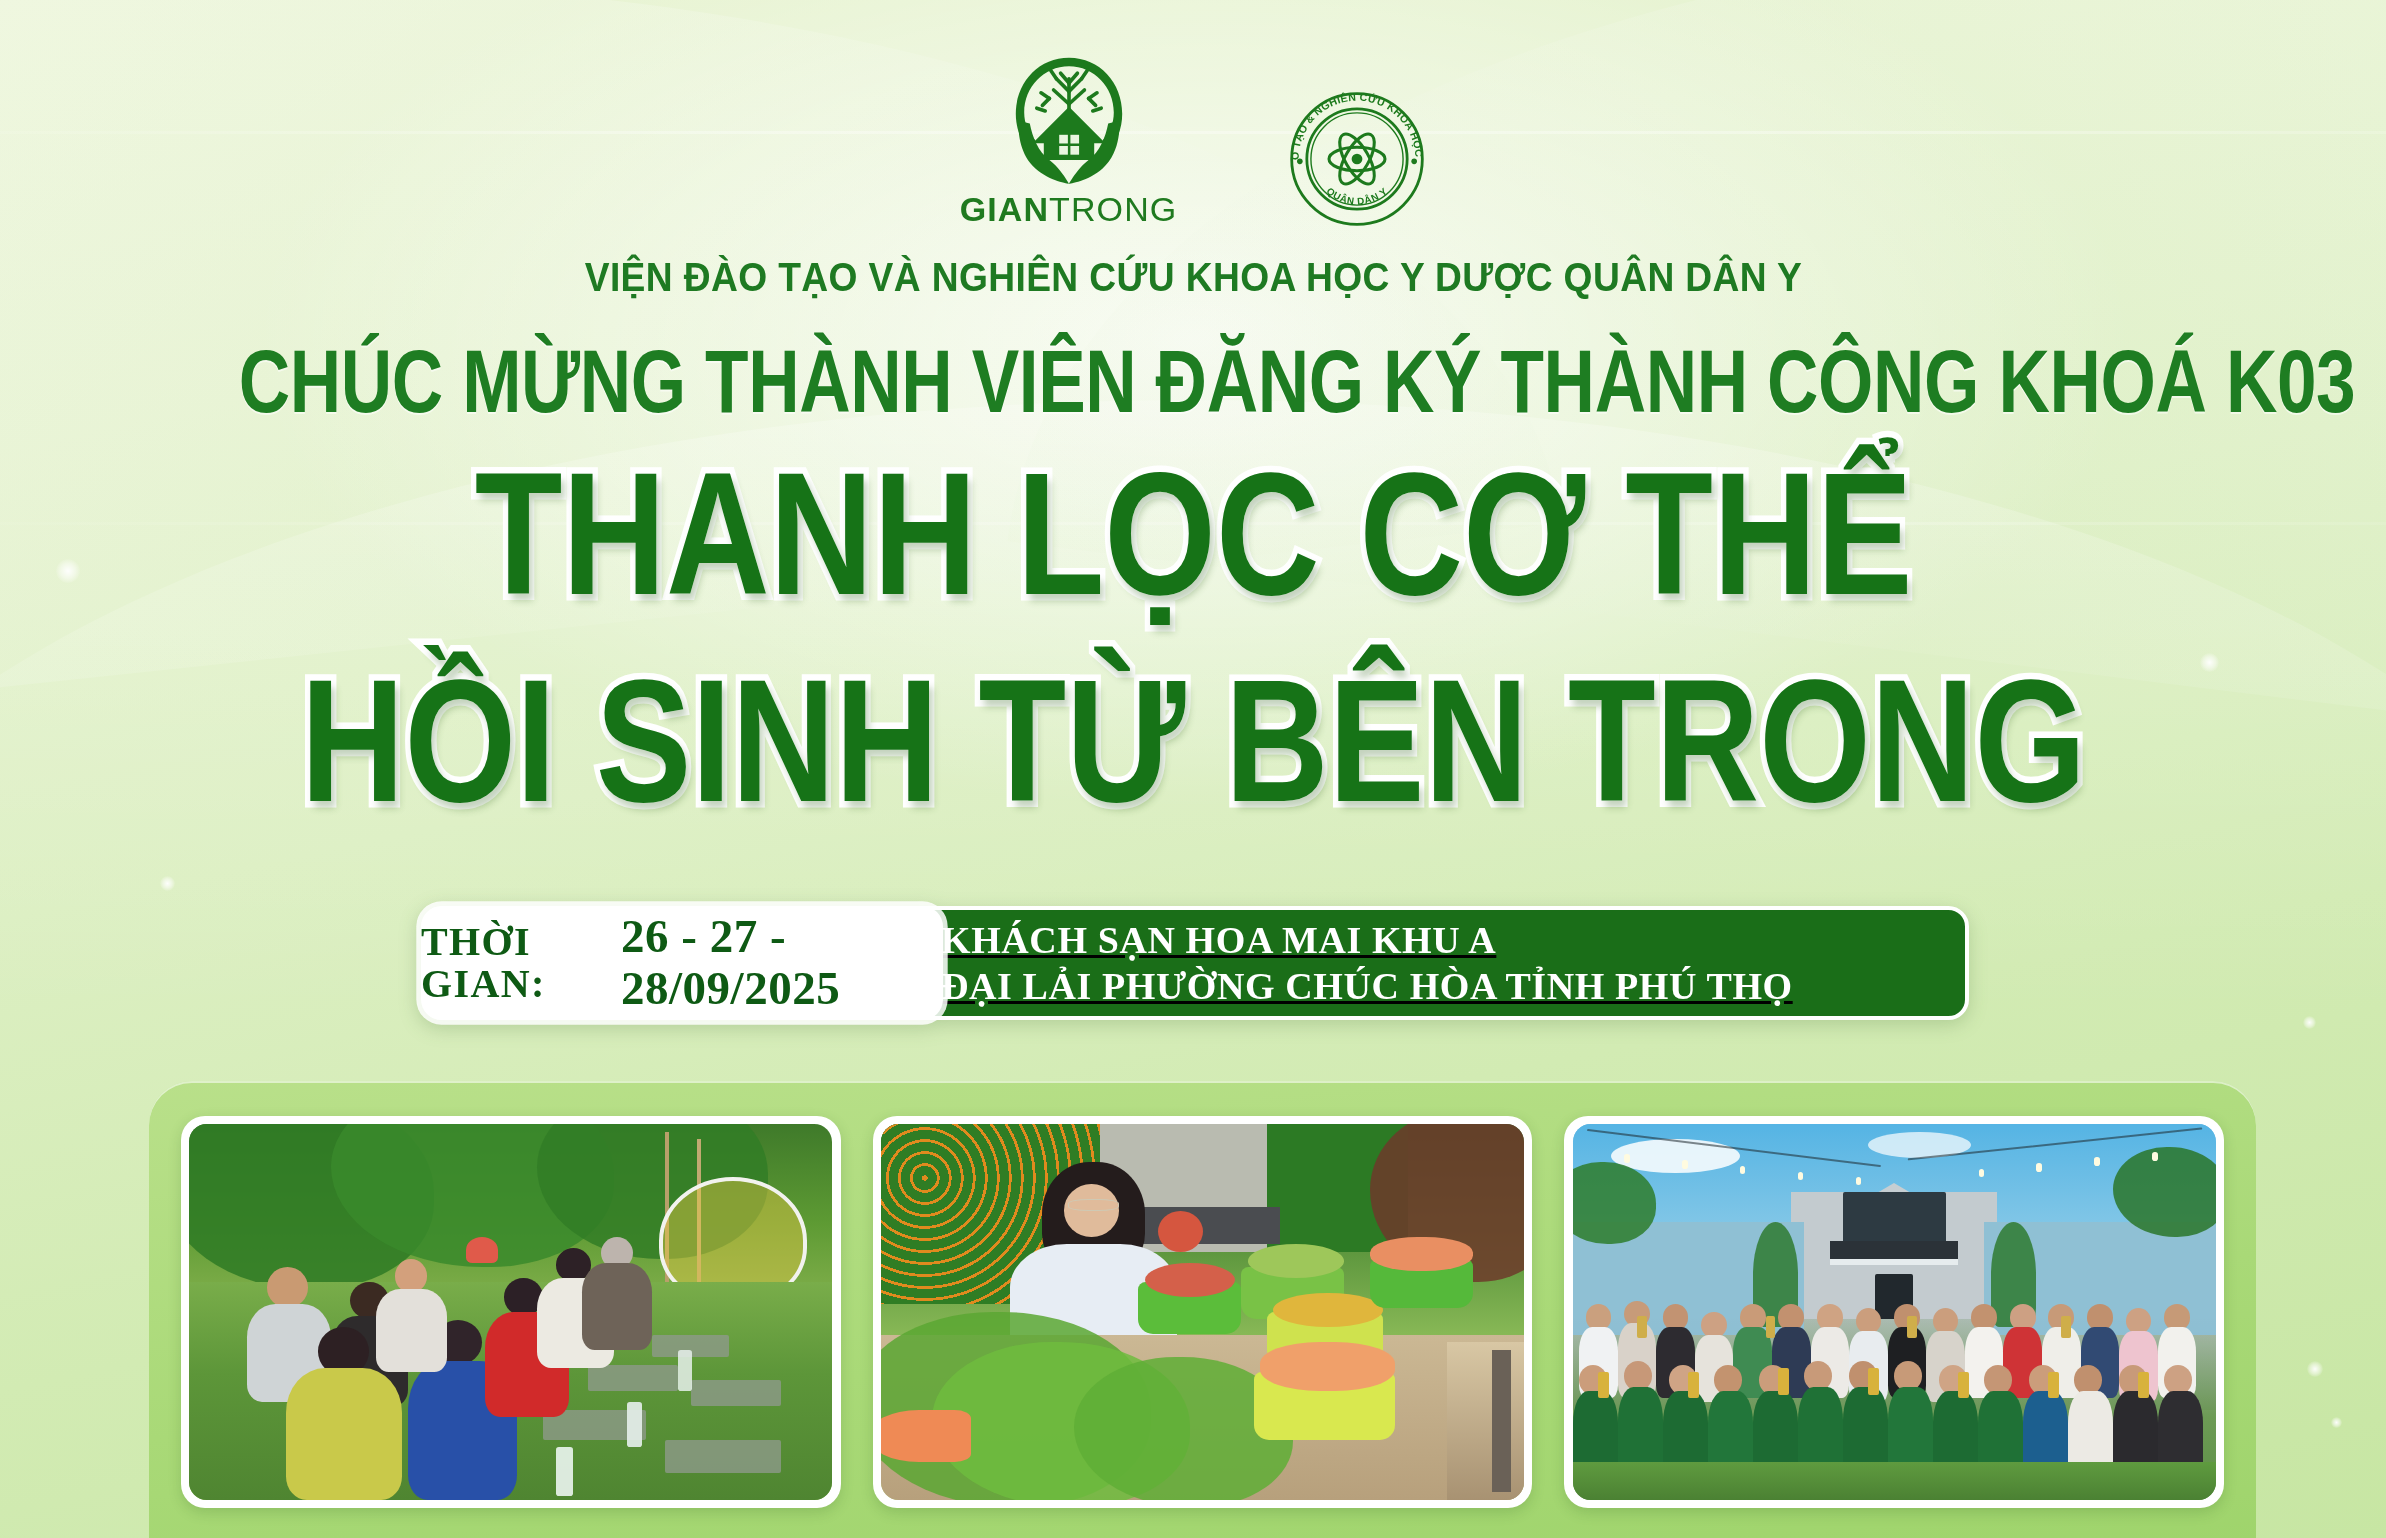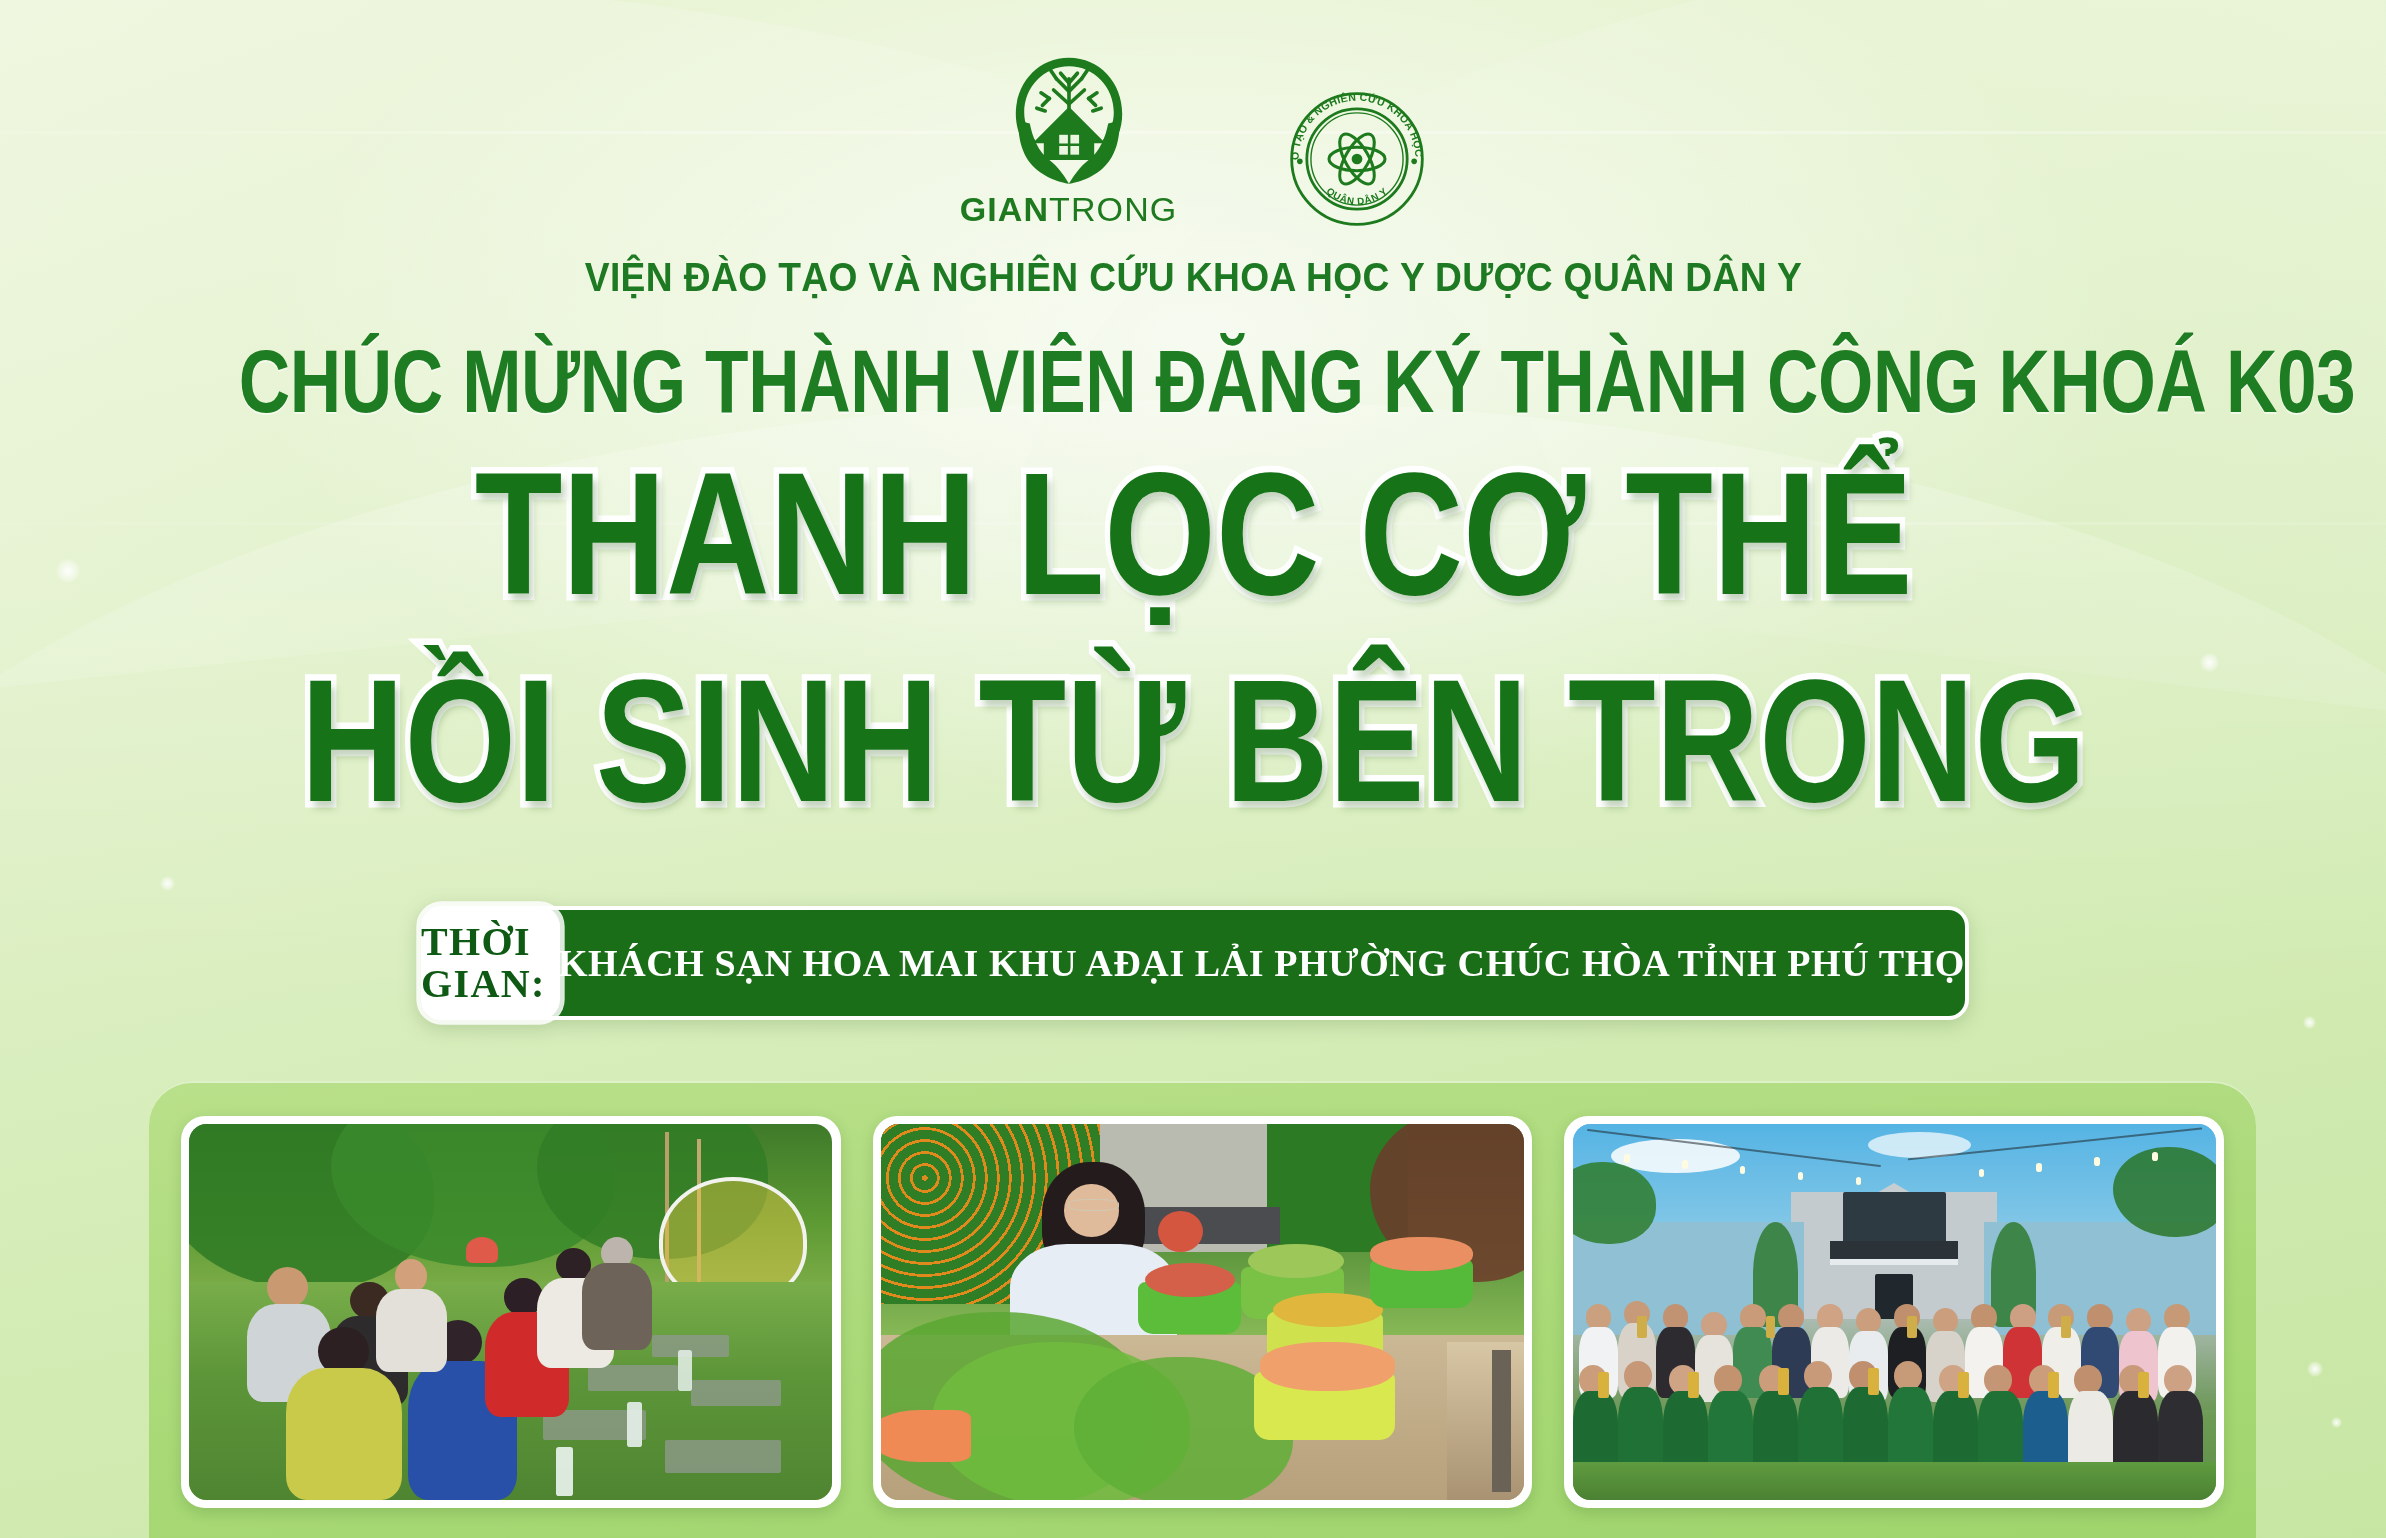--- a/index.html
+++ b/index.html
@@ -149,24 +149,25 @@
     font-family:"Liberation Serif", serif;
     font-weight:700; font-size:47px; color:#0e5a14;
     letter-spacing:0.5px; line-height:1.1;
   }
   #info-place {
     flex:1; height:100%;
     margin-left:-43px;
     background:#1a6e18;
     border-radius:20.5px;
     border:4.7px solid #ffffff;
-    display:flex; flex-direction:row;
-    align-items:center; justify-content:center;
+    display:flex; flex-direction:column;
+    justify-content:center;
     position:relative; z-index:2;
     padding-left:37px;
+    text-decoration:underline;
   }
   #info-place .ln {
     font-family:"Liberation Serif", serif;
     font-weight:700; color:#ffffff;
     font-size:38px; line-height:1.22; letter-spacing:0.6px;
     white-space:nowrap;
   }
 
   
   #photo-strip {
@@ -309,20 +310,21 @@
 
   <div id="institute-line">VIỆN ĐÀO TẠO VÀ NGHIÊN CỨU KHOA HỌC Y DƯỢC QUÂN DÂN Y</div>
 
   <div id="headline-sub">CHÚC MỪNG THÀNH VIÊN ĐĂNG KÝ THÀNH CÔNG KHOÁ K03</div>
   <div class="headline-big" id="headline-1">THANH LỌC CƠ THỂ</div>
   <div class="headline-big" id="headline-2">HỒI SINH TỪ BÊN TRONG</div>
 
   <div id="info-bar">
     <div id="info-time">
       <div class="lbl">THỜI GIAN:</div>
+      <div class="val">26 - 27 - 28/09/2025</div>
     </div>
     <div id="info-place">
       <div class="ln">KHÁCH SẠN HOA MAI KHU A</div>
       <div class="ln">ĐẠI LẢI PHƯỜNG CHÚC HÒA TỈNH PHÚ THỌ</div>
     </div>
   </div>
 
   <div id="photo-strip">
 
     <div class="photo-card" id="photo-1">

